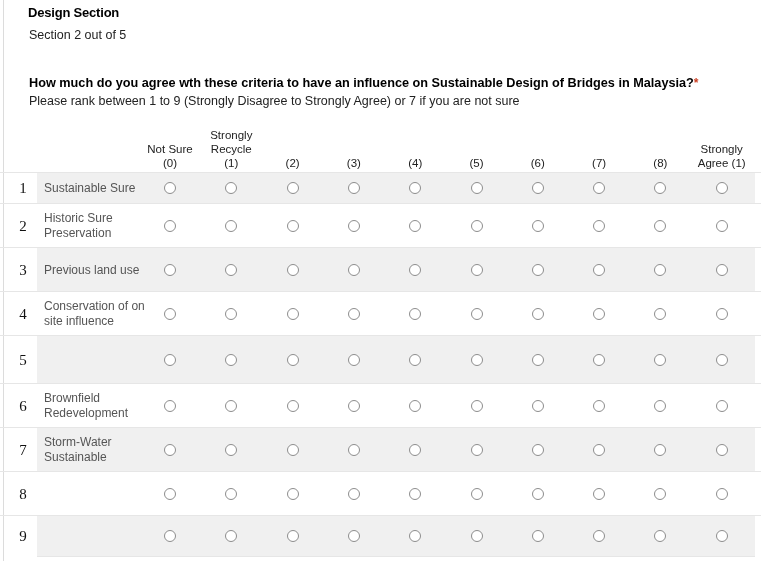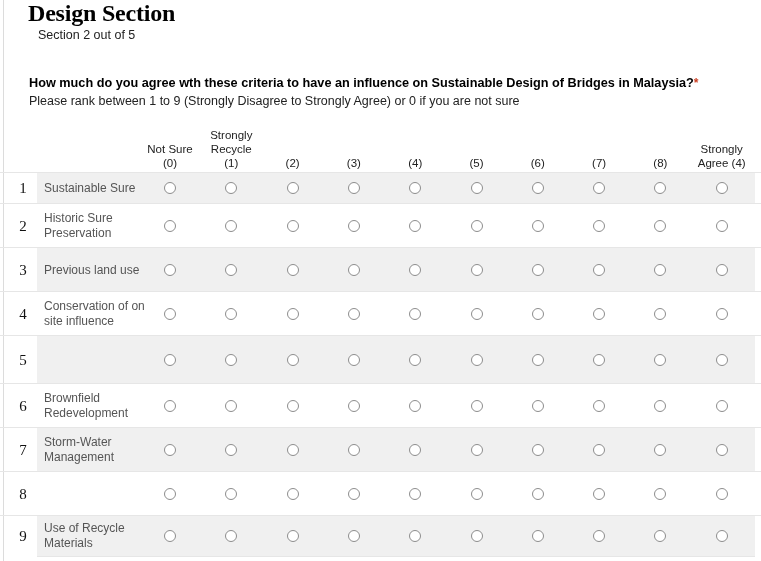--- a/index.html
+++ b/index.html
@@ -35,30 +35,29 @@
     width: 761px;
     height: 561px;
     padding: 0;
   }
 
   
   .section-title {
     position: absolute;
     left: 28px;
     top: 0px;
-    font-size: 24px;
+    font-size: 13px;
     font-weight: bold;
     letter-spacing: -0.2px;
     color: #000;
     line-height: 26px;
-    font-family: Liberation Serif, serif;
   }
   .section-sub {
     position: absolute;
-    left: 38px;
+    left: 29px;
     top: 27px;
     font-size: 12.5px;
     color: #222;
     line-height: 16px;
   }
 
   .question-block {
     position: absolute;
     left: 29px;
     top: 75px;
@@ -182,21 +181,21 @@
 
 <div class="page-left-rule"></div>
 
 <div class="page">
 
   <div class="section-title">Design Section</div>
   <div class="section-sub">Section 2 out of 5</div>
 
   <div class="question-block">
     <div class="question-main"><span>How much do you agree wth these criteria to have an influence on Sustainable Design of Bridges in Malaysia?</span><span class="required-star">*</span></div>
-    <div class="question-help">Please rank between 1 to 9 (Strongly Disagree to Strongly Agree) or 0 if you are not sure</div>
+    <div class="question-help">Please rank between 1 to 9 (Strongly Disagree to Strongly Agree) or 7 if you are not sure</div>
   </div>
 
   <div class="matrix">
     <div class="matrix-head">
         <div class="col-head" style="left: 139px;">
           <div>Not Sure</div>
           <div>(0)</div>
         </div>
         <div class="col-head" style="left: 200.3px;">
           <div>Strongly</div>
@@ -219,21 +218,21 @@
           <div>(6)</div>
         </div>
         <div class="col-head" style="left: 568.1px;">
           <div>(7)</div>
         </div>
         <div class="col-head" style="left: 629.4px;">
           <div>(8)</div>
         </div>
         <div class="col-head" style="left: 690.7px;">
           <div>Strongly</div>
-          <div>Agree (4)</div>
+          <div>Agree (1)</div>
         </div>
       </div>
     <div class="matrix-body">
         <div class="row odd" style="height: 31px;">
           <div class="row-band"></div>
           <div class="row-num">1</div>
           <div class="row-label">Sustainable Sure</div>
           <div class="radio-cell" style="left: 139px;">
             <span class="radio"></span>
           </div>
@@ -435,21 +434,21 @@
           <div class="radio-cell" style="left: 629.4px;">
             <span class="radio"></span>
           </div>
           <div class="radio-cell" style="left: 690.7px;">
             <span class="radio"></span>
           </div>
         </div>
         <div class="row odd" style="height: 44px;">
           <div class="row-band"></div>
           <div class="row-num">7</div>
-          <div class="row-label">Storm-Water Management</div>
+          <div class="row-label">Storm-Water Sustainable</div>
           <div class="radio-cell" style="left: 139px;">
             <span class="radio"></span>
           </div>
           <div class="radio-cell" style="left: 200.3px;">
             <span class="radio"></span>
           </div>
           <div class="radio-cell" style="left: 261.6px;">
             <span class="radio"></span>
           </div>
           <div class="radio-cell" style="left: 322.9px;">
@@ -504,21 +503,20 @@
           <div class="radio-cell" style="left: 629.4px;">
             <span class="radio"></span>
           </div>
           <div class="radio-cell" style="left: 690.7px;">
             <span class="radio"></span>
           </div>
         </div>
         <div class="row odd" style="height: 41px;">
           <div class="row-band"></div>
           <div class="row-num">9</div>
-          <div class="row-label">Use of Recycle Materials</div>
           <div class="radio-cell" style="left: 139px;">
             <span class="radio"></span>
           </div>
           <div class="radio-cell" style="left: 200.3px;">
             <span class="radio"></span>
           </div>
           <div class="radio-cell" style="left: 261.6px;">
             <span class="radio"></span>
           </div>
           <div class="radio-cell" style="left: 322.9px;">

